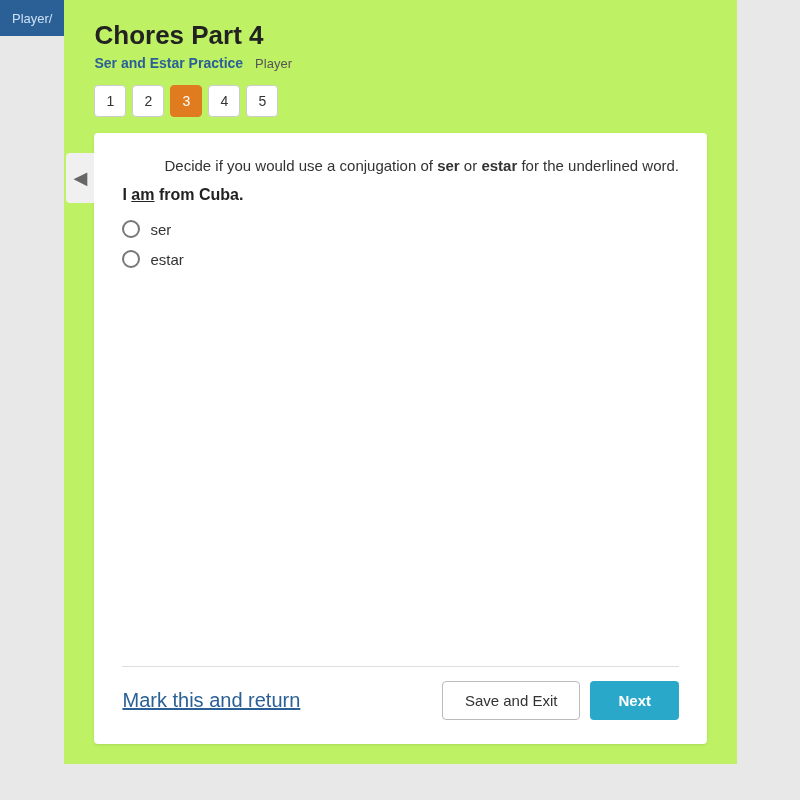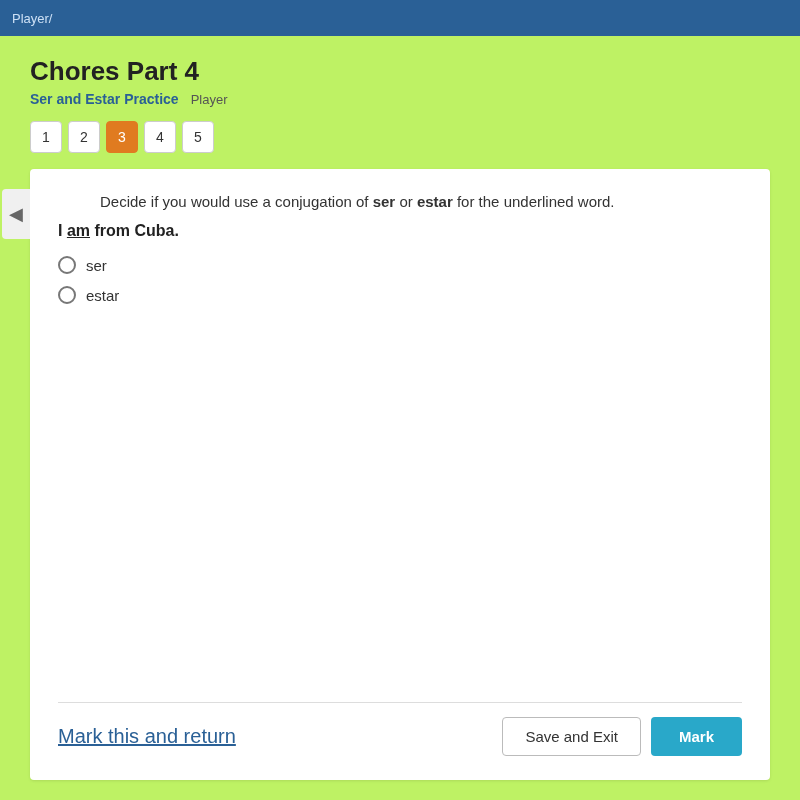--- a/index.html
+++ b/index.html
@@ -199,21 +199,21 @@
       border: none;
       border-radius: 4px;
       font-size: 15px;
       color: #fff;
       cursor: pointer;
       font-weight: bold;
     }
 
     .outer-wrapper {
       display: flex;
-      flex-direction: column;
+      flex-direction: row;
       height: 800px;
     }
   </style>
 </head>
 <body>
 
 <div class="outer-wrapper">
   <div class="top-bar">
     <span class="top-bar-text">Player/</span>
   </div>
@@ -255,18 +255,18 @@
         <label class="option-item">
           <div class="radio-circle"></div>
           <span class="option-label">estar</span>
         </label>
       </div>
 
       <div class="bottom-bar">
         <span class="mark-return-link">Mark this and return</span>
         <div class="bottom-buttons">
           <button class="save-exit-btn">Save and Exit</button>
-          <button class="next-btn">Mark</button>
+          <button class="next-btn">Next</button>
         </div>
       </div>
     </div>
   </div>
 </div>
 
 </body></html>

